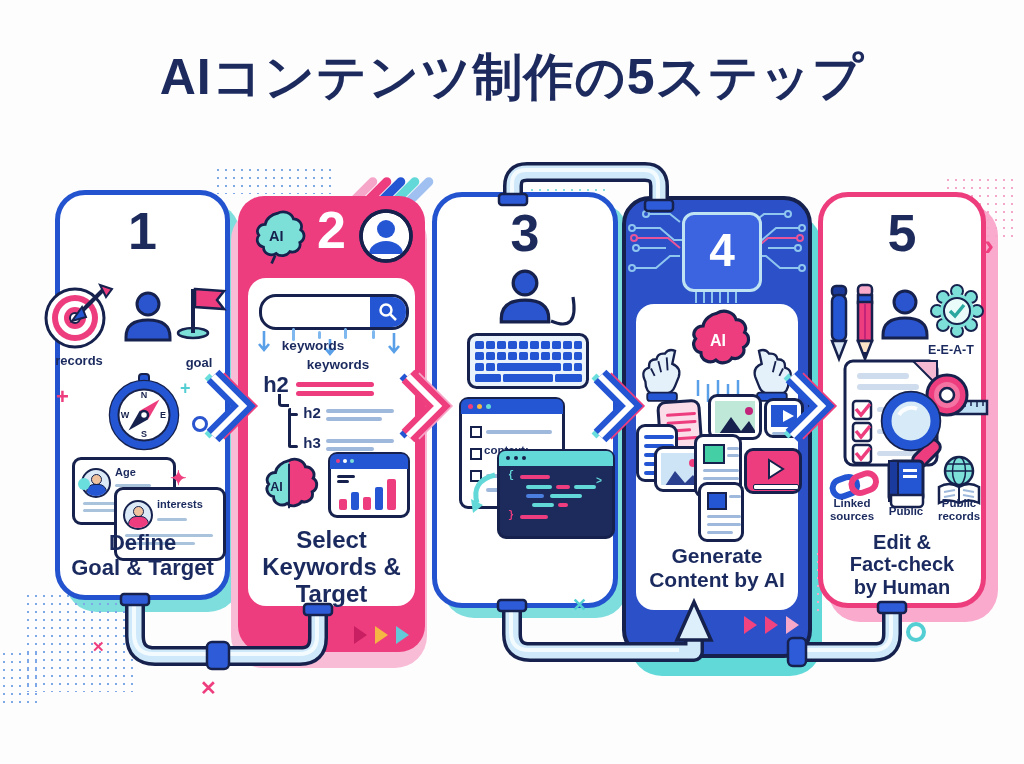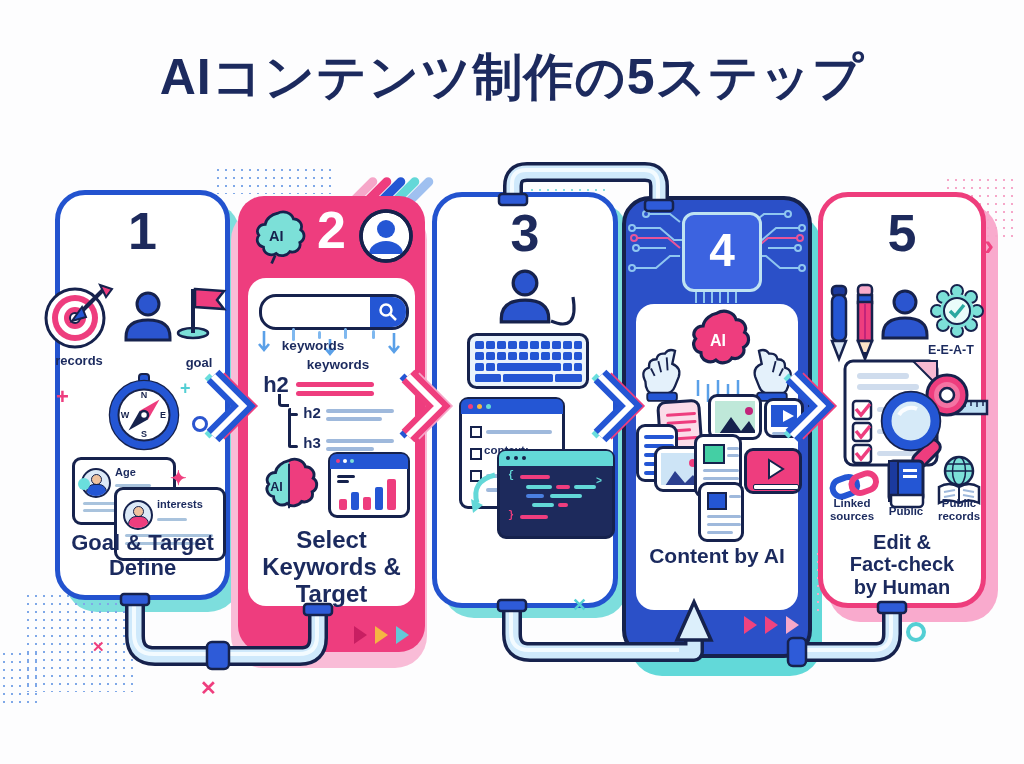--- a/index.html
+++ b/index.html
@@ -165,22 +165,22 @@
           <div class="head"></div>
           <div class="body" style="background:#ee3d7e;"></div>
         </div>
       <span class="idlabel" style="left:40px;top:8px;">interests</span>
       <span class="line" style="left:40px;top:28px;width:30px;"></span>
       <span class="line" style="left:8px;top:44px;width:88px;"></span>
       <span class="line" style="left:8px;top:52px;width:70px;"></span>
     </div>
 
     <div class="cap" style="top:336px;font-size:22px;">
+      <span>Define</span>
       <span>Goal &amp; Target</span>
-      <span>Define</span>
     </div>
   </section>
 
   
   <section class="card" style="left:238px;top:196px;width:187px;height:456px;background:#ee3d7e;border-radius:26px;">
     <svg class="abs" style="left:10px;top:14px;" width="60" height="56" viewBox="0 0 66 60">
       <use href="#brainP" fill="#7ce0d8" stroke="#16224d" stroke-width="3"></use>
       <line x1="30" y1="49" x2="26" y2="58" stroke="#16224d" stroke-width="3"></line>
       <text x="31" y="33" text-anchor="middle" font-size="16" font-weight="800" fill="#16224d">AI</text>
     </svg>
@@ -480,20 +480,21 @@
         <span class="bar" style="left:6px;top:33px;width:44px;height:4px;background:#ffffff;border:1px solid #16224d;"></span>
       </div>
       <div class="win" style="left:62px;top:178px;width:46px;height:60px;">
         <span class="abs" style="left:6px;top:7px;width:16px;height:14px;background:#2456d4;border:2px solid #16224d;"></span>
         <span class="bar" style="left:28px;top:10px;width:12px;height:3px;background:#9fb9dc;"></span>
         <span class="bar" style="left:6px;top:30px;width:34px;height:3px;background:#9fb9dc;"></span>
         <span class="bar" style="left:6px;top:38px;width:34px;height:3px;background:#9fb9dc;"></span>
         <span class="bar" style="left:6px;top:46px;width:26px;height:3px;background:#9fb9dc;"></span>
       </div>
       <div class="cap" style="top:240px;font-size:21px;">
+        <span>Generate</span>
         <span>Content by AI</span>
       </div>
     </div>
     <span class="tri" style="left:118px;top:416px;border-left:13px solid #f0437f;"></span>
     <span class="tri" style="left:139px;top:416px;border-left:13px solid #f0437f;"></span>
     <span class="tri" style="left:160px;top:416px;border-left:13px solid #f7a8c9;"></span>
   </section>
 
   
   <section class="card" style="left:818px;top:192px;width:168px;height:416px;background:#ffffff;border:5px solid #ee3d7c;border-radius:30px;">

